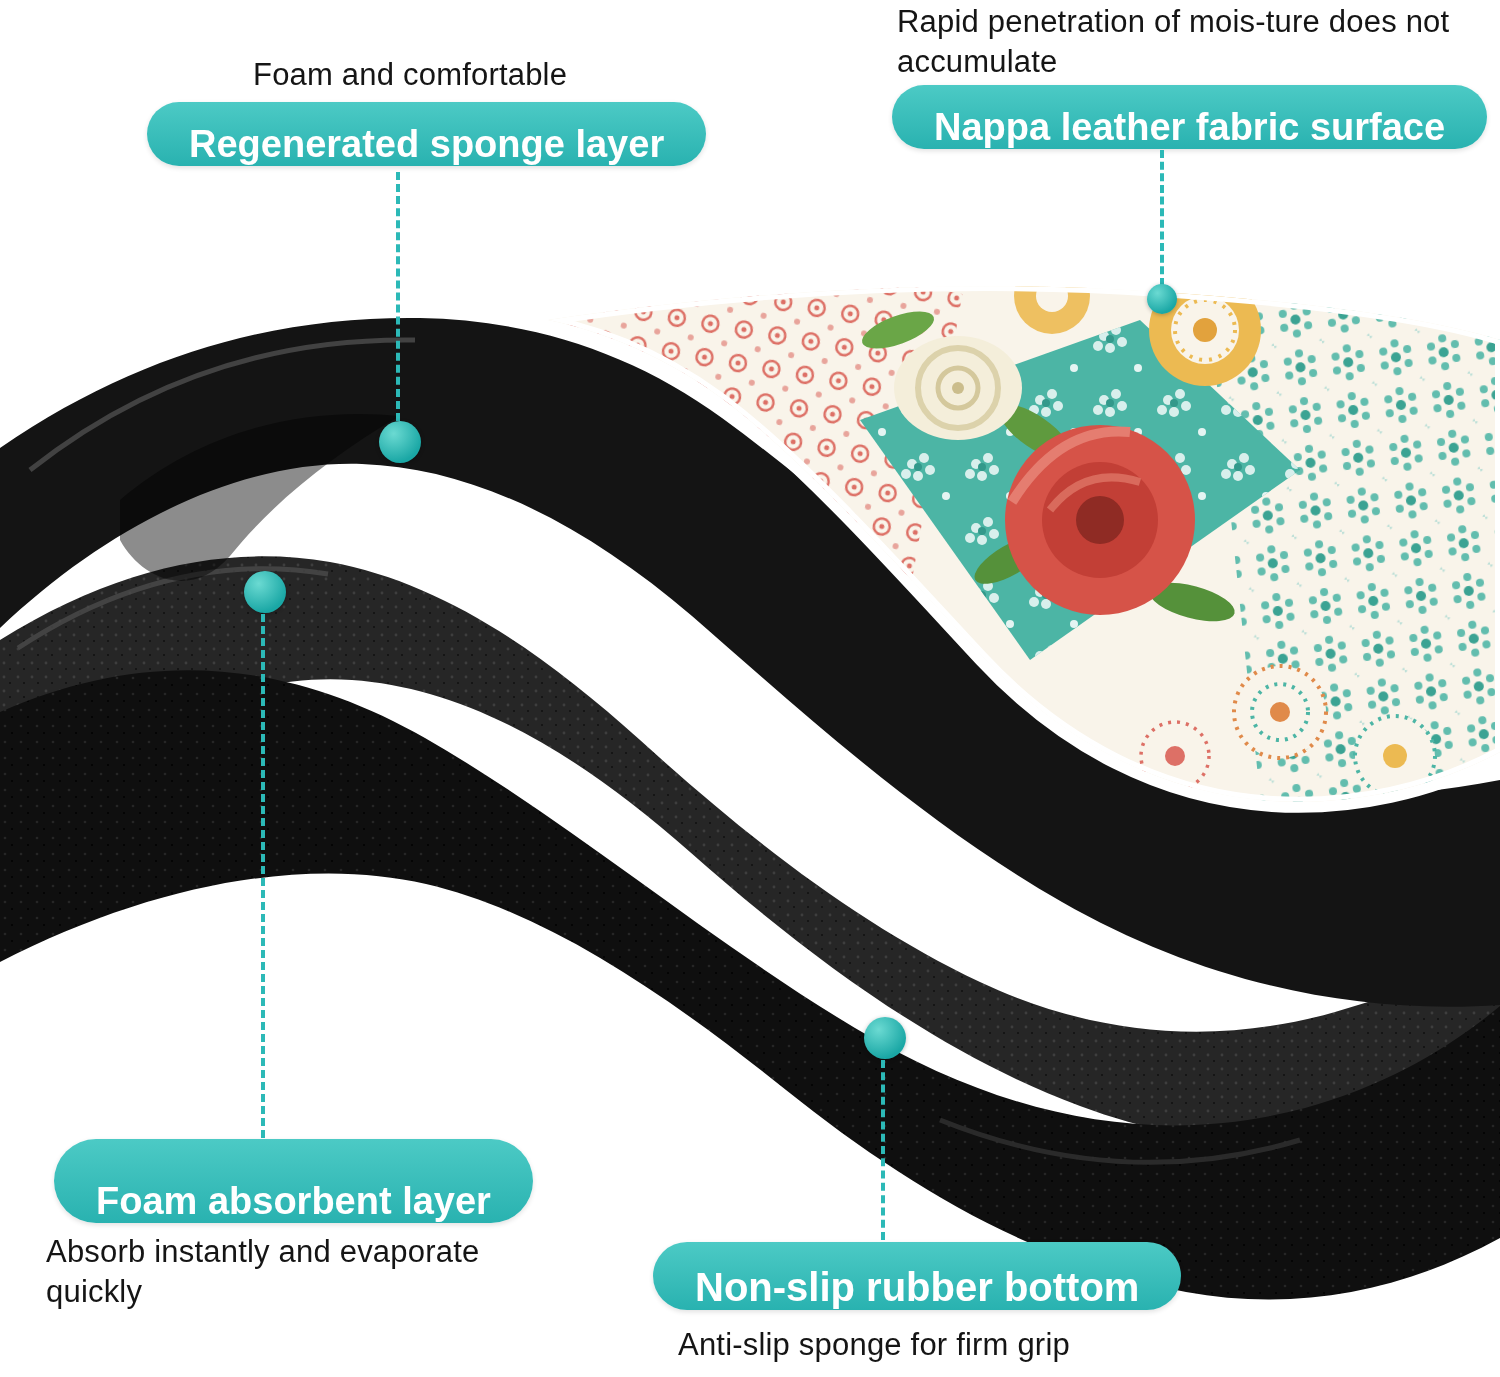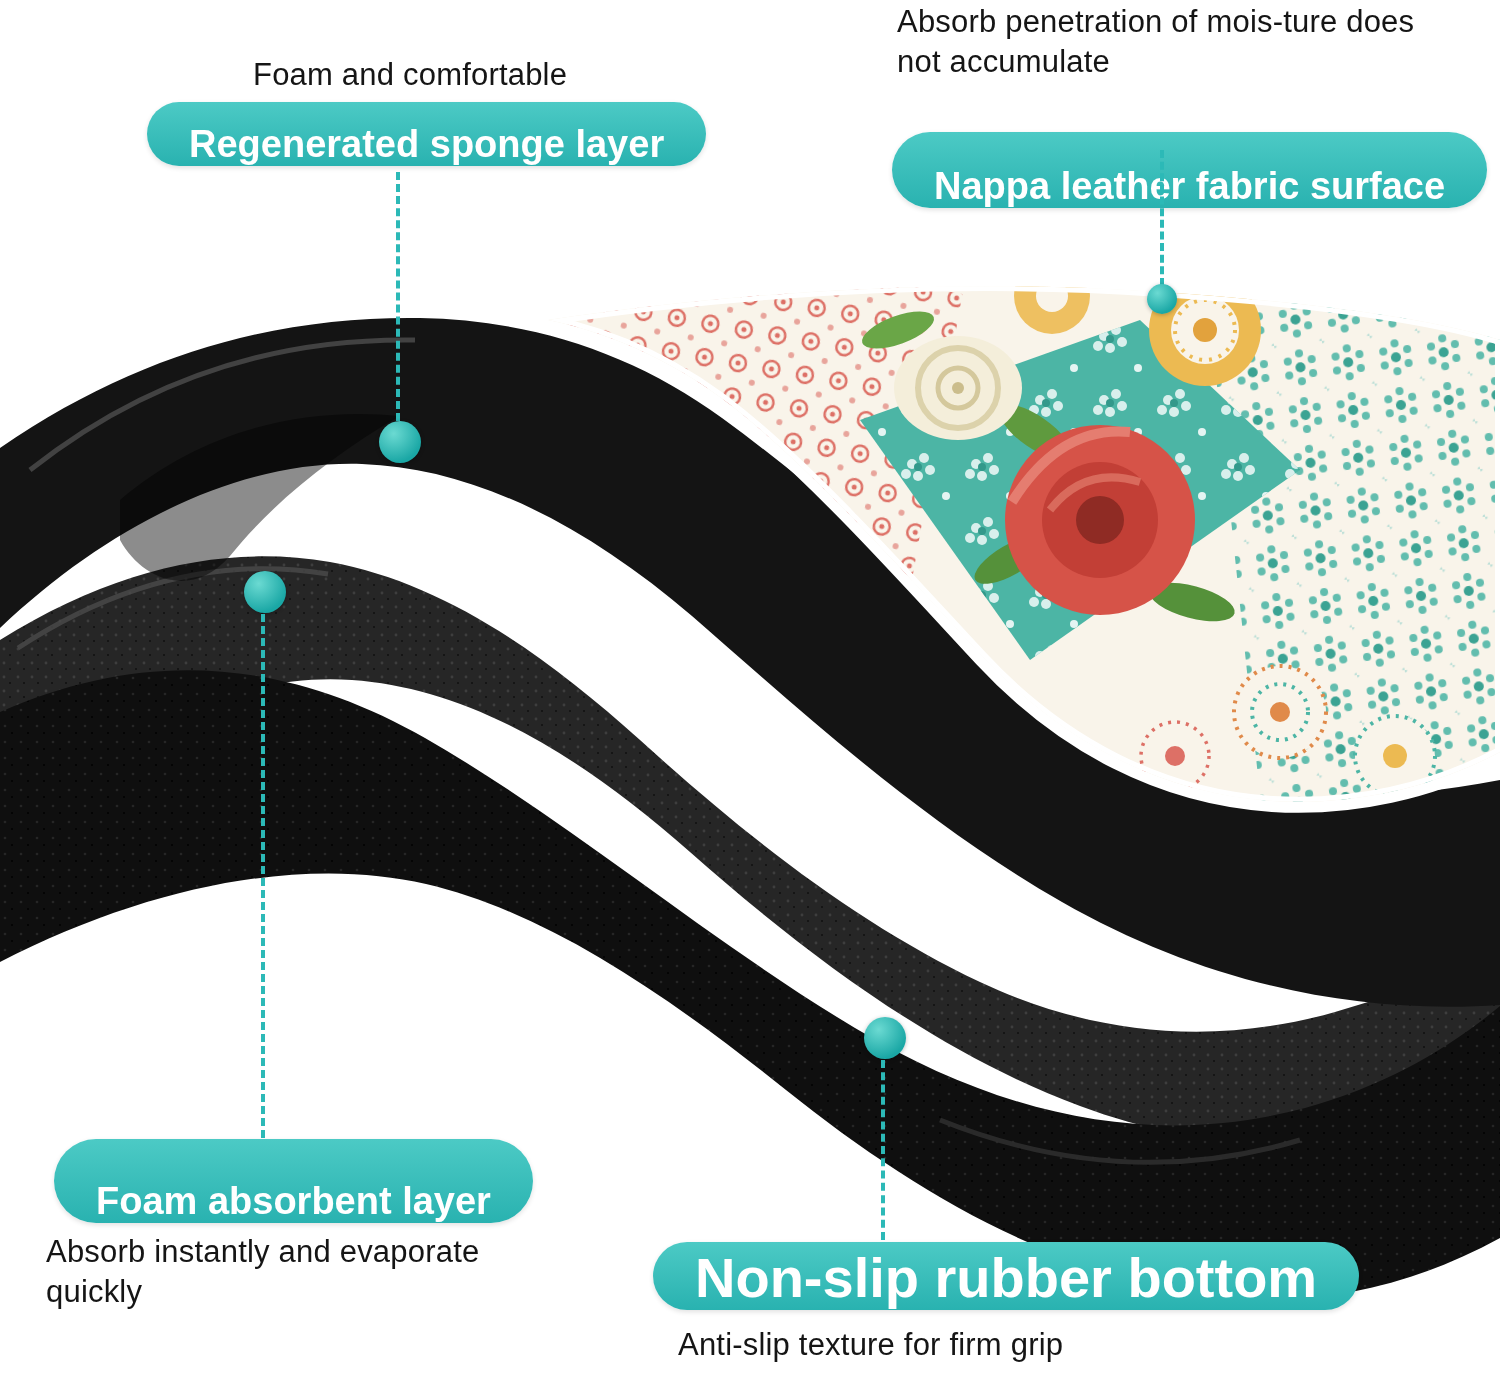--- a/index.html
+++ b/index.html
@@ -148,34 +148,34 @@
     </g>
   </svg>
 
   <div class="note" style="left:253px; top:55px;">Foam and comfortable</div>
   <div class="pill" style="left:147px; top:102px; height:64px;">
     <span>Regenerated sponge layer</span>
   </div>
   <div class="dash" style="left:396px; top:172px; height:249px;"></div>
   <div class="dot" style="left:379px; top:421px; width:42px; height:42px;"></div>
 
-  <div class="note" style="left:897px; top:2px; width:560px;">Absorb penetration of mois-ture does not accumulate</div>
-  <div class="pill" style="left:892px; top:85px; height:76px;margin-top:47px;">
+  <div class="note" style="left:897px; top:2px; width:560px;">Rapid penetration of mois-ture does not accumulate</div>
+  <div class="pill" style="left:892px; top:85px; height:64px;">
     <span>Nappa leather fabric surface</span>
   </div>
   <div class="dash" style="left:1160px; top:150px; height:136px;"></div>
   <div class="dot" style="left:1147px; top:284px; width:30px; height:30px;"></div>
 
   <div class="dot" style="left:244px; top:571px; width:42px; height:42px;"></div>
   <div class="dash" style="left:261px; top:614px; height:524px;"></div>
   <div class="pill" style="left:54px; top:1139px; height:84px;">
     <span>Foam absorbent layer</span>
   </div>
   <div class="note" style="left:46px; top:1232px; width:480px;">Absorb instantly and evaporate quickly</div>
 
   <div class="dot" style="left:864px; top:1017px; width:42px; height:42px;"></div>
   <div class="dash" style="left:881px; top:1060px; height:180px;"></div>
-  <div class="pill" style="left:653px; top:1242px; height:68px; font-size:56px;">
+  <div class="pill" style="left:653px; top:1242px; height:68px; font-size:40px;">
     <span>Non-slip rubber bottom</span>
   </div>
-  <div class="note" style="left:678px; top:1325px;">Anti-slip texture for firm grip</div>
+  <div class="note" style="left:678px; top:1325px;">Anti-slip sponge for firm grip</div>
 
 </div>
 
 </body></html>

